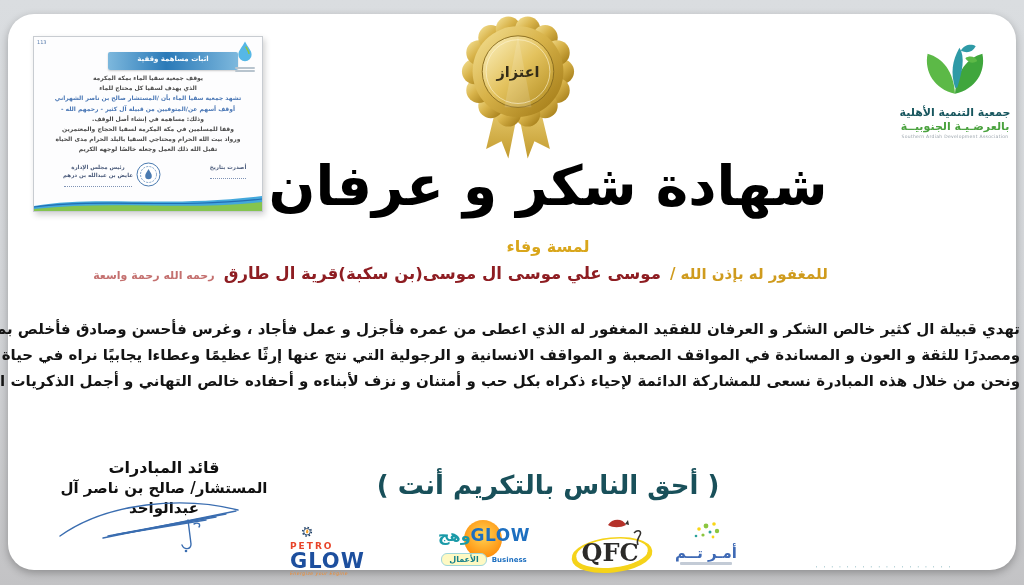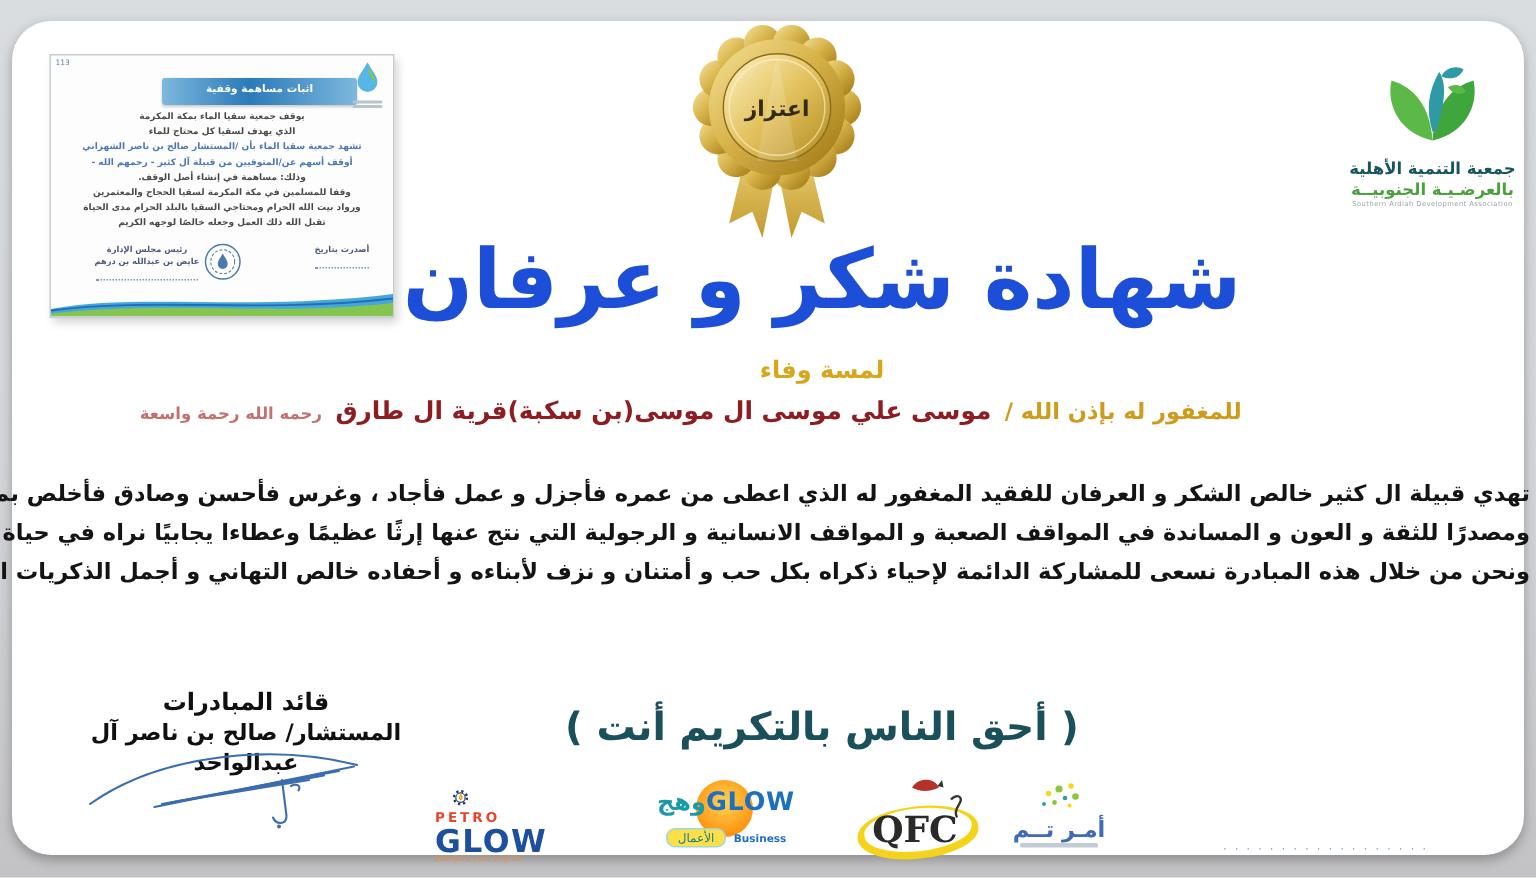--- a/index.html
+++ b/index.html
@@ -43,21 +43,21 @@
   
   .medal{left:452px;top:0px;width:116px;height:150px;}
 
   
   .assoc{left:888px;top:24px;width:118px;text-align:center;}
   .assoc-l1{font-size:11px;font-weight:bold;color:#17565e;line-height:14px;}
   .assoc-l2{font-size:11px;font-weight:bold;color:#4aa23e;line-height:13px;}
   .assoc-l3{font-size:4.5px;color:#9aa3ab;line-height:7px;letter-spacing:.3px;}
 
   
-  .main-title{left:112px;top:140px;width:856px;font-size:55px;font-weight:bold;color:#1d4ed8;direction:rtl;}
+  .main-title{left:112px;top:140px;width:856px;font-size:55px;font-weight:bold;color:#000000;direction:rtl;}
   .subtitle{left:112px;top:223px;width:856px;font-size:16px;font-weight:bold;color:#d9a61b;direction:rtl;}
   .dedication{left:0;top:250px;width:905px;direction:rtl;display:flex;justify-content:center;align-items:baseline;gap:9px;}
   .ded-prefix{font-size:15px;font-weight:bold;color:#cf9b1d;}
   .ded-name{font-size:16.5px;font-weight:bold;color:#8e1d22;}
   .ded-suffix{font-size:11px;font-weight:bold;color:#c4706f;}
   .body-text{left:12px;top:302px;width:1000px;direction:rtl;}
   .body-text div{font-size:15px;font-weight:bold;color:#141414;line-height:26px;text-align:center;white-space:nowrap;}
   .honor-line{left:112px;top:424px;width:856px;font-size:26px;font-weight:bold;color:#19505a;direction:rtl;margin-top:32px;}
 
   
@@ -72,21 +72,21 @@
   .petro-l1{font-size:9px;font-weight:bold;color:#e8442a;letter-spacing:2px;}
   .petro-l2{font-size:21px;font-weight:bold;color:#1d4f9e;letter-spacing:1px;}
   .petro-tag{font-size:4.5px;color:#f08a2d;font-style:italic;letter-spacing:.5px;}
   .glowbiz{left:428px;top:506px;width:96px;height:56px;text-align:center;}
   .glow-sun{position:absolute;left:28px;top:0px;width:38px;height:38px;border-radius:50%;
     background:radial-gradient(circle at 50% 40%,#ffd24d,#ff8a00 75%);opacity:.95;}
   .glow-row{position:relative;font-weight:bold;line-height:30px;}
   .glow-ar{color:#1a9aa8;font-size:16px;}
   .glow-en{color:#1d6fc0;font-size:17px;letter-spacing:.5px;}
   .glow-sub{position:relative;display:flex;justify-content:center;gap:5px;align-items:center;margin-top:2px;}
-  .glow-sub-ar{background:#fde047;border:1px solid #9fd6da;color:#15808c;border-radius:6px;font-size:8px;font-weight:normal;padding:1px 7px;}
+  .glow-sub-ar{background:#fef9c3;border:1px solid #9fd6da;color:#15808c;border-radius:6px;font-size:8px;font-weight:bold;padding:1px 7px;}
   .glow-sub-en{color:#1d6fc0;font-size:7px;font-weight:bold;}
   .qfc{left:560px;top:503px;width:92px;height:62px;}
   .amrtm{left:664px;top:506px;width:68px;height:56px;text-align:center;}
   .amrtm-txt{font-size:15px;font-weight:bold;color:#3f6ab5;line-height:14px;}
   .amrtm-bar{height:3px;background:#c3cbd6;border-radius:1px;margin:2px 8px 0;}
   .sponsor-heading{left:742px;top:514px;width:268px;font-size:25px;font-weight:bold;color:#16424a;direction:rtl;text-align:center;}
   .fine-print{left:742px;top:549px;width:268px;text-align:center;font-size:6px;color:#2b7e8c;letter-spacing:2px;}
 </style>
 </head>
 <body>

